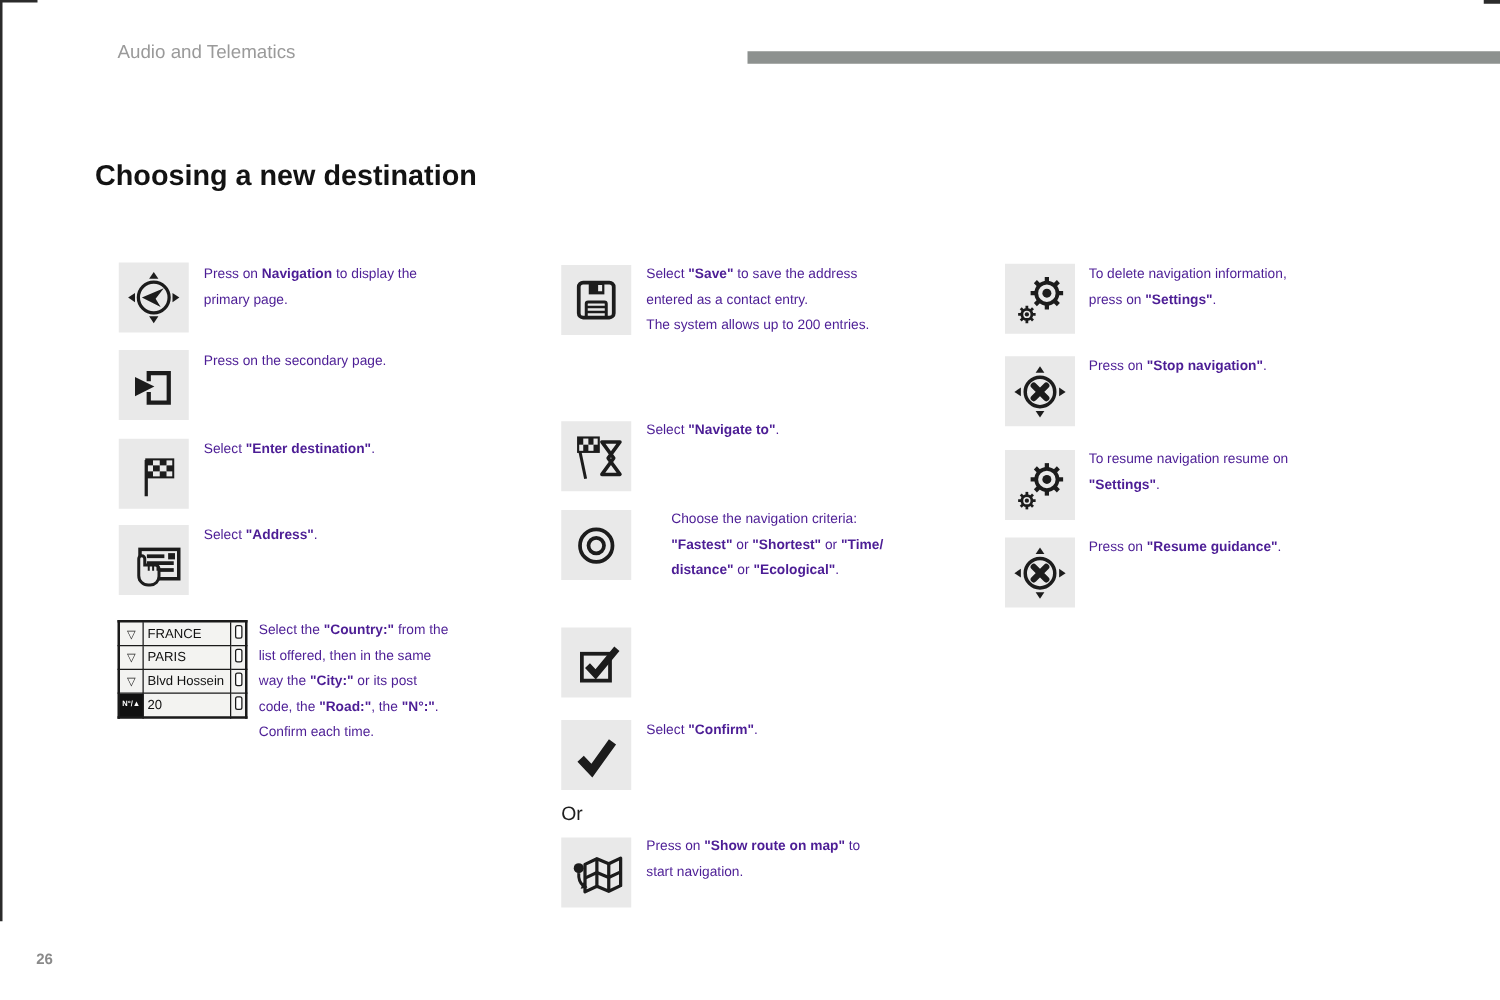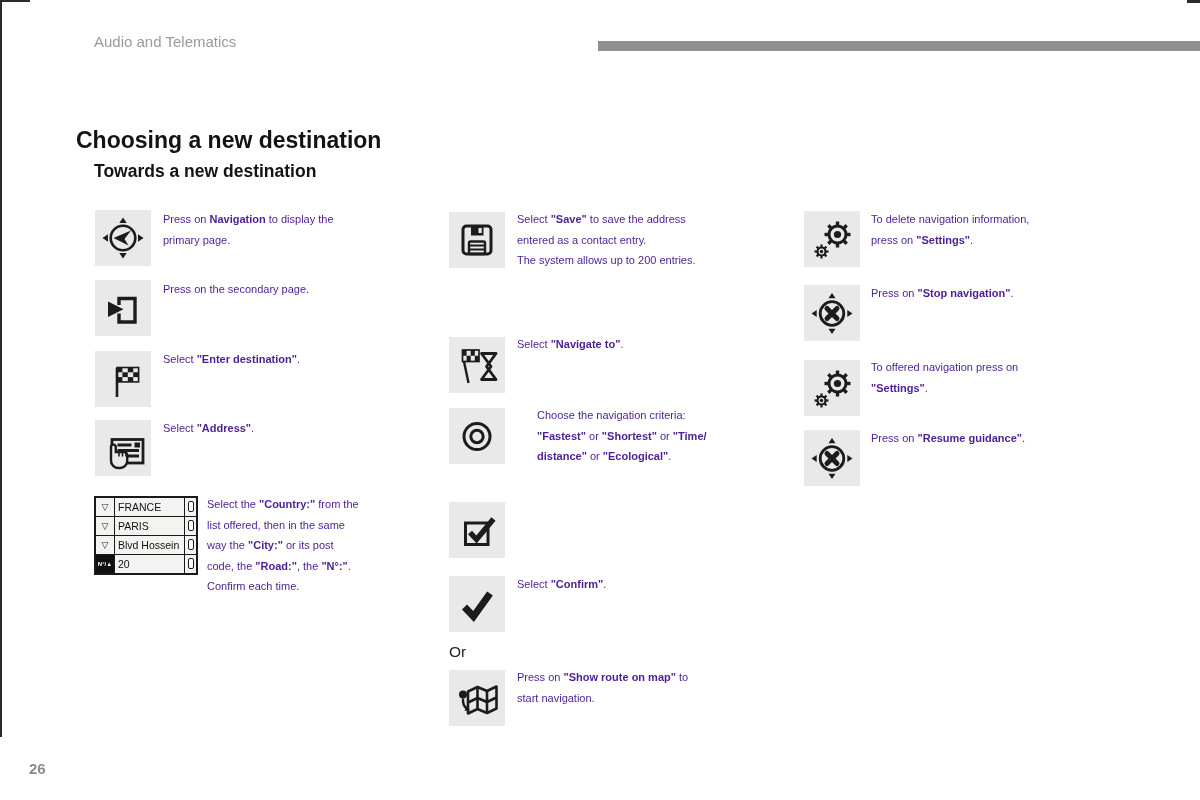--- a/index.html
+++ b/index.html
@@ -10,21 +10,21 @@
   .artifact{position:absolute;background:#2b2b2b;}
   .hdr{position:absolute;left:94px;top:33px;font-size:15px;color:#9a9a9a;}
   .bar{position:absolute;left:598px;top:41px;width:602px;height:10px;background:#8d918f;}
   .title{position:absolute;left:92px;top:76px;font-size:38px;font-weight:400;color:#9c9c9c;letter-spacing:.5px;}
   .section{position:absolute;left:76px;top:127px;font-size:23px;font-weight:700;color:#131313;}
   .subsection{position:absolute;left:94px;top:161px;font-size:17.5px;font-weight:700;color:#131313;}
   .iconbox{position:absolute;width:56px;height:56px;background:#e9e9e9;}
   .iconbox svg{display:block;}
   .txt{position:absolute;font-size:11px;line-height:20.5px;color:#4c1d95;white-space:pre-wrap;max-width:330px;}
   .or{position:absolute;left:449px;top:643px;font-size:15.5px;color:#1f1f1f;}
-  .pagenum{position:absolute;left:29px;top:760px;font-size:15px;font-weight:700;color:#8a8a8a;}
+  .pagenum{position:absolute;left:29px;top:760px;font-size:12px;font-weight:700;color:#8a8a8a;}
   
   .mini-list{position:absolute;left:94px;top:496px;border-collapse:collapse;background:#f3f3f1;border:2px solid #1a1a1a;}
   .mini-list td{border:1.5px solid #1a1a1a;padding:0;height:13px;vertical-align:middle;}
   .mini-list td.tri{width:18px;text-align:center;font-size:9px;color:#1a1a1a;line-height:9px;}
   .mini-list td.lbl{width:66px;font-size:10.5px;padding-left:3px;color:#111;}
   .mini-list td.thumbc{width:11px;text-align:center;}
   .mini-list td.dark{background:#111;color:#fff;font-size:6px;font-weight:700;line-height:6px;}
   .thumb{display:inline-block;width:4px;height:9px;border:1px solid #1a1a1a;border-radius:2px;background:#fff;}
 </style>
 </head>
@@ -33,21 +33,20 @@
 <div id="page">
 
   <div class="artifact" style="left:0;top:0;width:2px;height:737px;"></div>
   <div class="artifact" style="left:0;top:0;width:30px;height:2px;"></div>
   <div class="artifact" style="left:1187px;top:0;width:13px;height:3px;"></div>
 
   <div class="hdr">Audio and Telematics</div>
   <div class="bar"></div>
 
   <div class="section">Choosing a new destination</div>
-  <div class="subsection">Towards a new destination</div>
 
   <div class="iconbox" style="left:95px;top:210px;">
     <svg width="56" height="56" viewBox="0 0 56 56" fill="none" stroke="#1c1c1c">
       <circle cx="28" cy="28" r="12.3" stroke-width="2.6"></circle>
       <path d="M18.5 28 L36 20.5 L29.5 29 L33.5 35.5 Z" fill="#1c1c1c" stroke="none"></path>
       <polygon points="28,7.5 24.3,13 31.7,13" fill="#1c1c1c" stroke="none"></polygon>
       <polygon points="28,48.5 24.3,43 31.7,43" fill="#1c1c1c" stroke="none"></polygon>
       <polygon points="7.5,28 13,24.3 13,31.7" fill="#1c1c1c" stroke="none"></polygon>
       <polygon points="48.5,28 43,24.3 43,31.7" fill="#1c1c1c" stroke="none"></polygon>
     </svg>
@@ -257,21 +256,21 @@
           <line x1="14.5" y1="43.5" x2="12.6" y2="45.4"></line>
         <line x1="13.2" y1="40.5" x2="10.5" y2="40.5"></line>
           <line x1="14.5" y1="37.5" x2="12.6" y2="35.6"></line>
         <line x1="17.5" y1="36.2" x2="17.5" y2="33.5"></line>
           <line x1="20.5" y1="37.5" x2="22.4" y2="35.6"></line>
       </g>
       <circle cx="17.5" cy="40.5" r="4" stroke-width="2.2"></circle>
       <circle cx="17.5" cy="40.5" r="1.7" fill="#1c1c1c" stroke="none"></circle>
     </svg>
   </div>
-  <div class="txt" style="left:871px;top:357px;"><span>To offered navigation press on
+  <div class="txt" style="left:871px;top:357px;"><span>To resume navigation resume on
 </span><span style="font-weight: 700;">"Settings"</span><span>.</span></div>
 
   <div class="iconbox" style="left:804px;top:430px;">
     <svg width="56" height="56" viewBox="0 0 56 56" fill="none" stroke="#1c1c1c">
       <circle cx="28" cy="28.5" r="11.8" stroke-width="2.8"></circle>
       <path d="M23 23.5 L33 33.5 M33 23.5 L23 33.5" stroke-width="5" stroke-linecap="round"></path>
       <g fill="#1c1c1c" stroke="none">
         <polygon points="28,8 24.5,13.2 31.5,13.2"></polygon>
           <polygon points="28,49 24.5,43.8 31.5,43.8"></polygon>
         <polygon points="7.5,28.5 12.7,25 12.7,32"></polygon>

